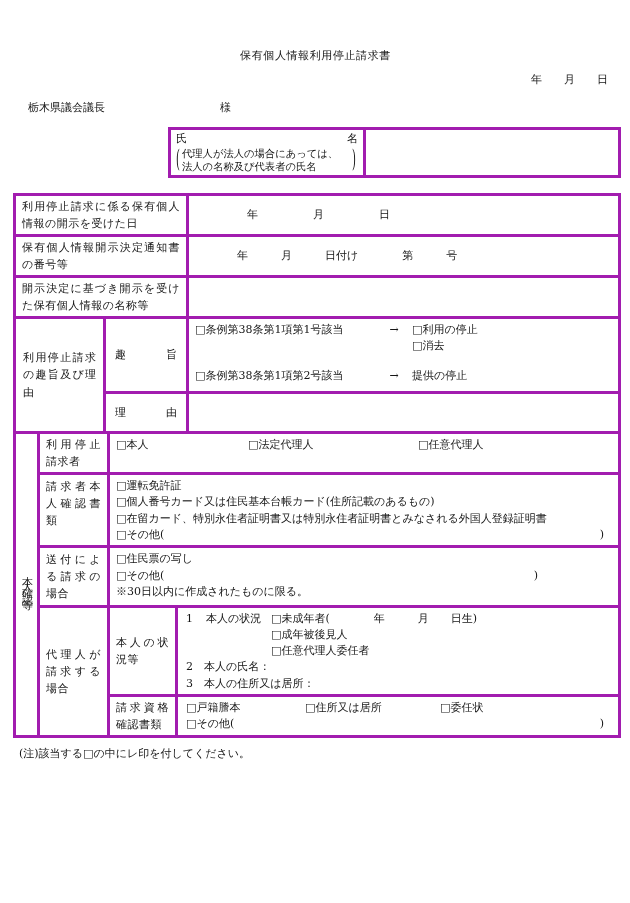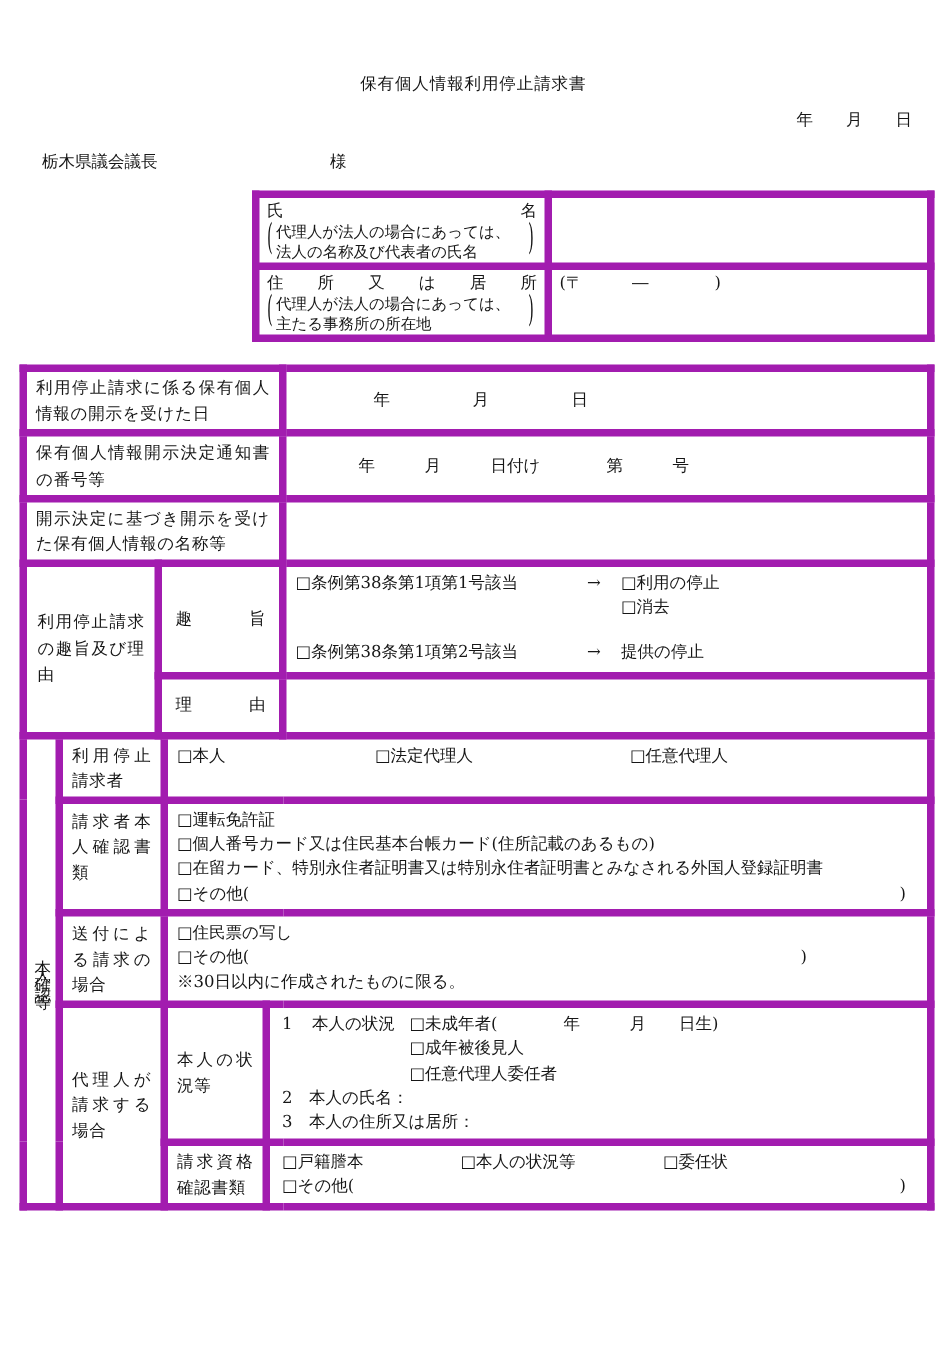--- a/index.html
+++ b/index.html
@@ -11,21 +11,21 @@
   }
   .page { padding:42px 12px 0 13px; }
 
   .form-number { letter-spacing:0.3px; }
   .title { text-align:center; margin-top:6px; letter-spacing:0.6px; }
   .date-line { text-align:right; margin-top:8px; padding-right:10px; }
   .addressee { margin-top:12px; padding-left:15px; }
   .addressee .hon { margin-left:115px; }
 
   table { border-collapse:collapse; table-layout:fixed; }
-  td { border:5px solid #a21caf; vertical-align:top; overflow:hidden; }
+  td { border:3px solid #a21caf; vertical-align:top; overflow:hidden; }
 
   
   .applicant { width:450px; margin:11px 0 0 155px; }
   .ap-label { padding:1px 5px 0 5px; }
   .spread { text-align:justify; text-align-last:justify; }
   .note-row { display:flex; align-items:center; font-size:10.3px; line-height:1.28; margin-top:0px; }
   .big-paren { display:inline-block; transform:scaleY(2.4); font-size:10px; width:6px; flex:none; }
   .note-lines { flex:1; }
   .r-name { height:48px; }
   .r-addr { height:46px; }
@@ -101,34 +101,20 @@
           <span class="big-paren">(</span>
           <span class="note-lines">
             <div>代理人が法人の場合にあっては、</div>
             <div>法人の名称及び代表者の氏名</div>
           </span>
           <span class="big-paren">)</span>
         </div>
       </td>
       <td class="ap-value"></td>
     </tr>
-    <tr class="r-addr">
-      <td class="ap-label">
-        <div class="spread">住所又は居所</div>
-        <div class="note-row">
-          <span class="big-paren">(</span>
-          <span class="note-lines">
-            <div>代理人が法人の場合にあっては、</div>
-            <div>主たる事務所の所在地</div>
-          </span>
-          <span class="big-paren">)</span>
-        </div>
-      </td>
-      <td class="ap-value">(〒　　　―　　　　)</td>
-    </tr>
   </tbody>
     </table>
 
 
   <table class="main">
     <colgroup>
       <col style="width:24px">
         <col style="width:66px">
         <col style="width:4px">
       <col style="width:68px">
@@ -234,26 +220,27 @@
         <div class="line">2　本人の氏名：</div>
         <div class="line">3　本人の住所又は居所：</div>
       </td>
     </tr>
 
     <tr class="r10">
       <td class="lab">請求資格確認書類</td>
       <td colspan="2" class="cell cell-pad8">
         <div class="q-line">
           <span class="q-o1">□戸籍謄本</span>
-          <span class="q-o2">□本人の状況等</span>
+          <span class="q-o2">□住所又は居所</span>
           <span>□委任状</span>
         </div>
         <div class="q-line tail-line">
           <span>□その他(</span>
           <span>)</span>
         </div>
       </td>
     </tr>
   </tbody>
     </table>
 
+  <div class="footer-note">(注)該当する□の中にレ印を付してください。</div>
 
 </div>
 
 </body></html>

